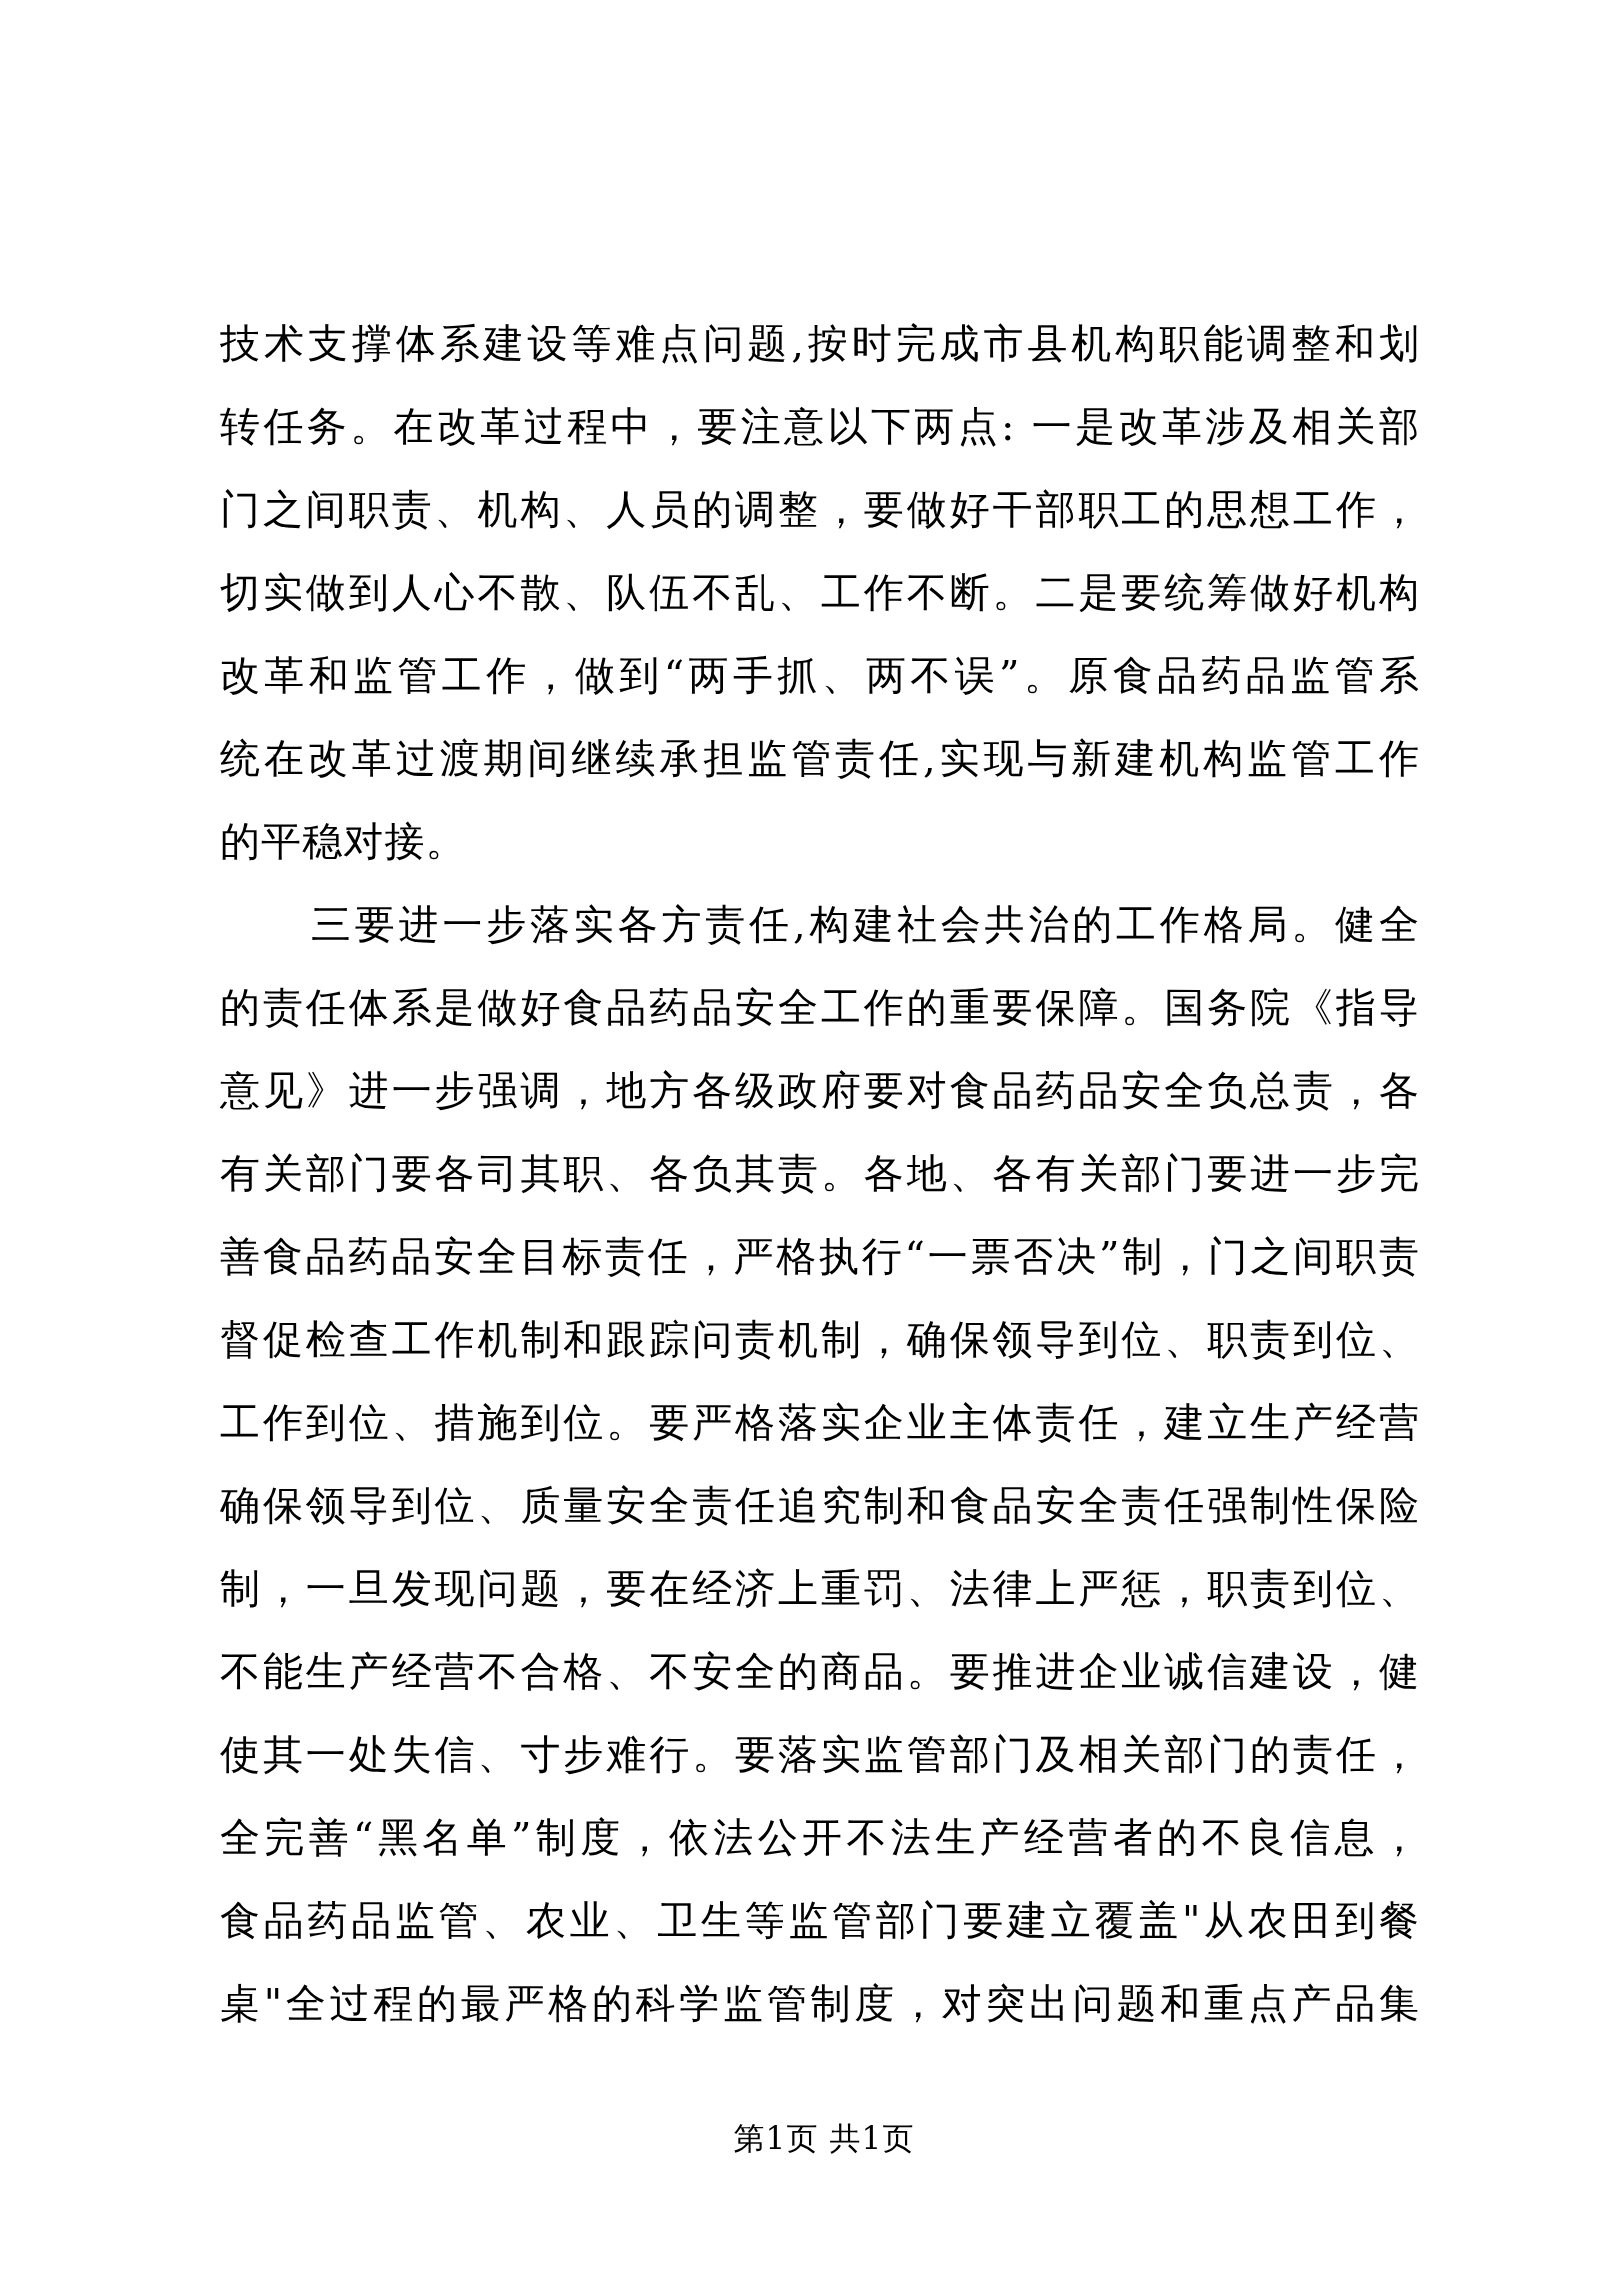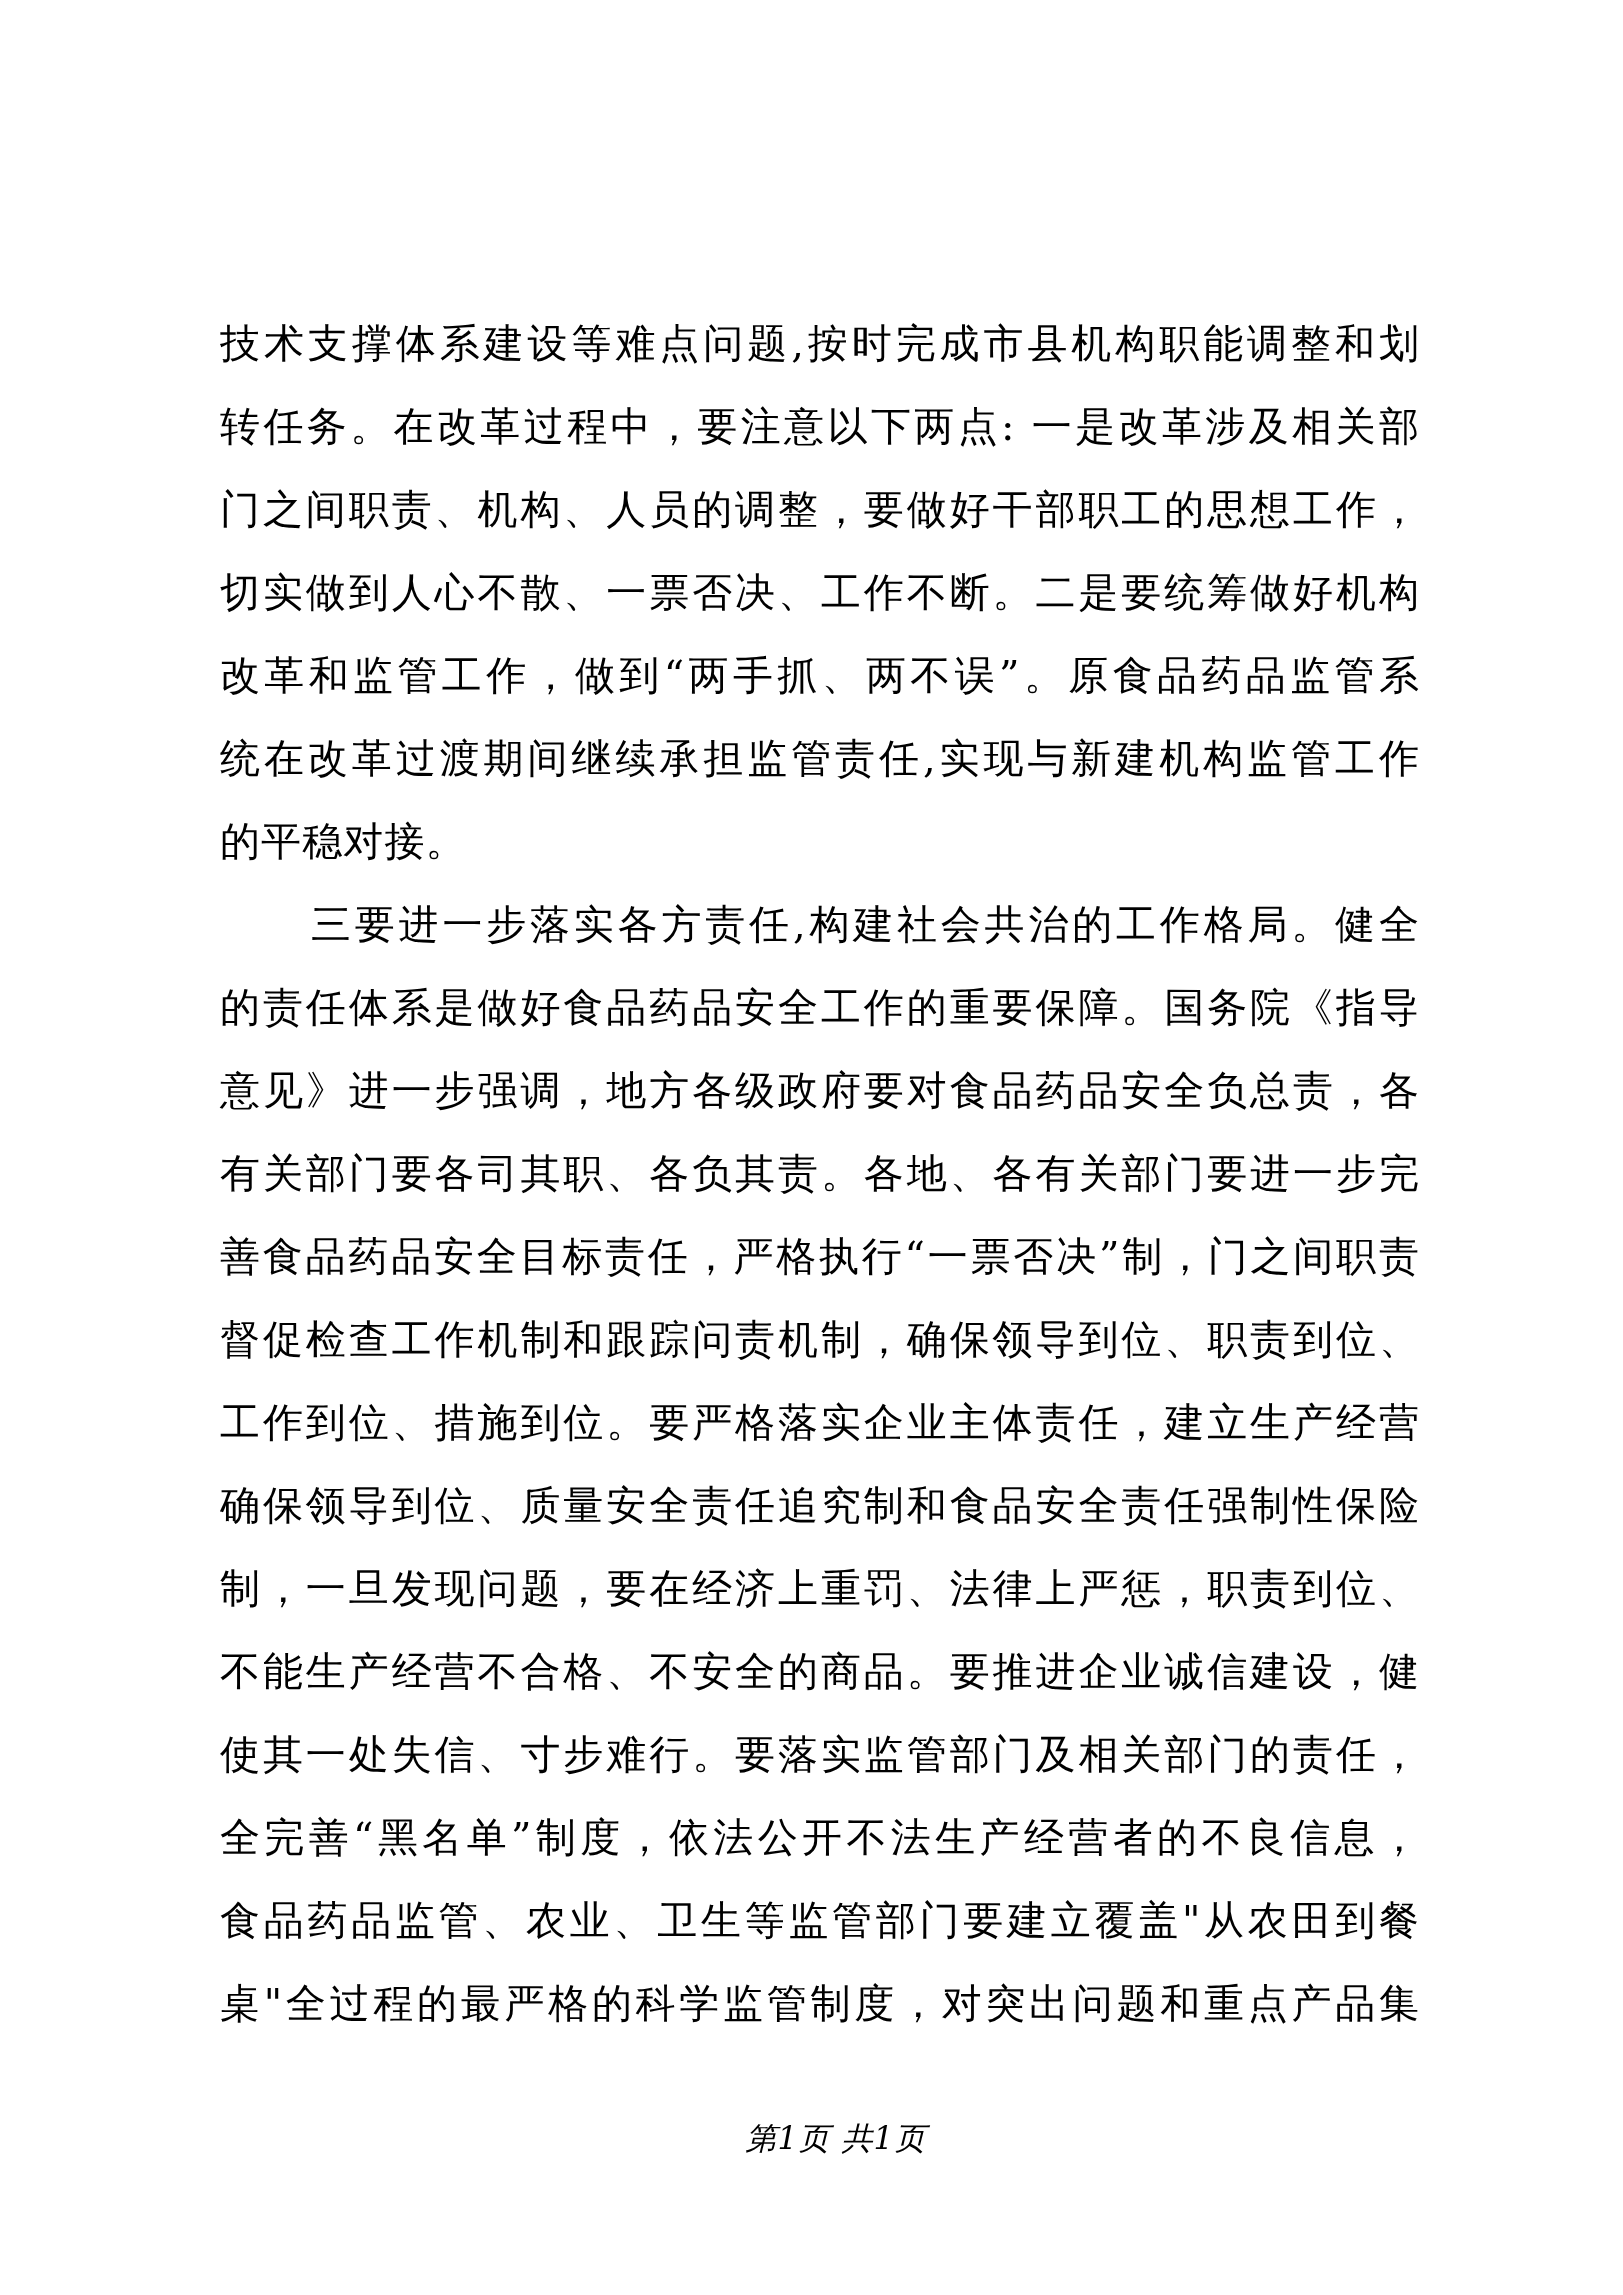--- a/index.html
+++ b/index.html
@@ -34,41 +34,40 @@
     color: #000000;
   }
   .line.indent {
     text-indent: 91px;
   }
   .line.para-end {
     text-align-last: left;
   }
   .footer {
     position: absolute;
-    left: 236px;
+    left: 224px;
     top: 2120px;
     width: 1200px;
     height: 36px;
     line-height: 36px;
     text-align: center;
     font-size: 31px;
     letter-spacing: 1.1px;
     color: #000000;
-    font-style: italic;
   }
 </style>
 </head>
 <body>
 
 <div class="page">
   <div class="body-text">
       <div class="line">技术支撑体系建设等难点问题,按时完成市县机构职能调整和划</div>
       <div class="line">转任务。在改革过程中，要注意以下两点: 一是改革涉及相关部</div>
       <div class="line">门之间职责、机构、人员的调整，要做好干部职工的思想工作，</div>
-      <div class="line">切实做到人心不散、一票否决、工作不断。二是要统筹做好机构</div>
+      <div class="line">切实做到人心不散、队伍不乱、工作不断。二是要统筹做好机构</div>
       <div class="line">改革和监管工作，做到“两手抓、两不误”。原食品药品监管系</div>
       <div class="line">统在改革过渡期间继续承担监管责任,实现与新建机构监管工作</div>
       <div class="line para-end">的平稳对接。</div>
       <div class="line indent">三要进一步落实各方责任,构建社会共治的工作格局。健全</div>
       <div class="line">的责任体系是做好食品药品安全工作的重要保障。国务院《指导</div>
       <div class="line">意见》进一步强调，地方各级政府要对食品药品安全负总责，各</div>
       <div class="line">有关部门要各司其职、各负其责。各地、各有关部门要进一步完</div>
       <div class="line">善食品药品安全目标责任，严格执行“一票否决”制，门之间职责</div>
       <div class="line">督促检查工作机制和跟踪问责机制，确保领导到位、职责到位、</div>
       <div class="line">工作到位、措施到位。要严格落实企业主体责任，建立生产经营</div>

